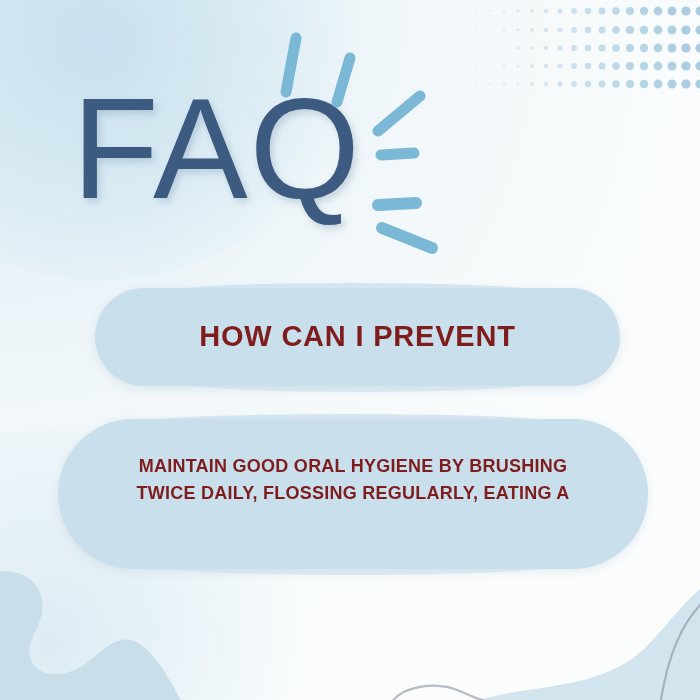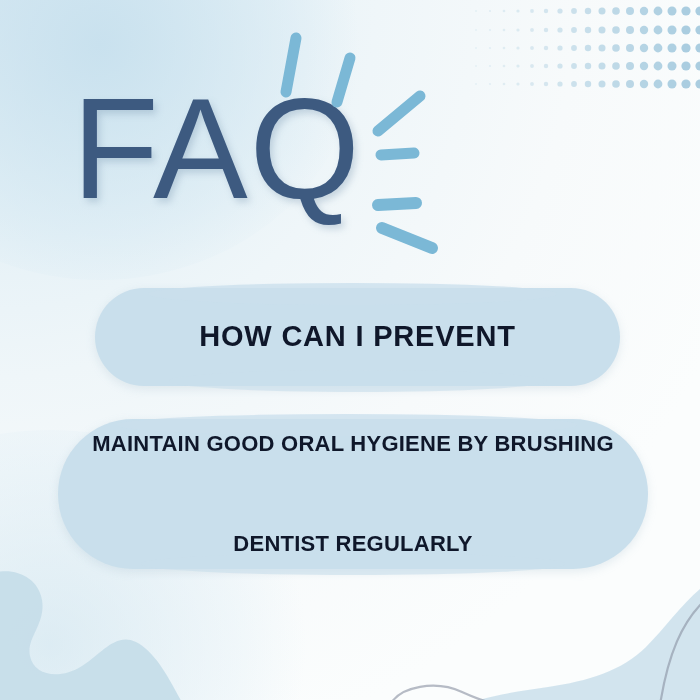--- a/index.html
+++ b/index.html
@@ -79,21 +79,21 @@
     text-shadow: 3px 4px 7px rgba(120,150,175,0.35);
     user-select: none;
   }
 
   .rays { position: absolute; left: 0; top: 0; width: 700px; height: 285px; }
 
   
   .pill {
     position: absolute;
     background: #c9dfec;
-    color: #0f172a;
+    color: #7f1d1d;
     text-align: center;
     display: flex;
     align-items: center;
     justify-content: center;
     font-weight: 700;
     box-shadow: 0 3px 10px rgba(150,178,198,0.22);
   }
   .pill::before {
     
     content: "";
@@ -128,21 +128,21 @@
     letter-spacing: 0.8px;
     line-height: 1.36;
   }
 
   .pill-answer {
     left: 58px;
     top: 419px;
     width: 590px;
     height: 150px;
     border-radius: 75px;
-    font-size: 22px;
+    font-size: 18px;
     letter-spacing: 0.25px;
     line-height: 1.52;
   }
   .pill-text {
     position: relative;
     z-index: 2;
     padding: 0 26px;
   }
 </style>
 </head>
@@ -266,23 +266,22 @@
 
   <div class="pill pill-question">
     <div class="pill-text">
       <span>HOW CAN I PREVENT</span><br>
     </div>
   </div>
 
   <div class="pill pill-answer">
     <div class="pill-text">
       <span>MAINTAIN GOOD ORAL HYGIENE BY BRUSHING</span><br>
+      <span>TWICE DAILY, FLOSSING REGULARLY, EATING A</span><br>
       <br>
-      <br>
-      <span>DENTIST REGULARLY</span>
     </div>
   </div>
 
   <div class="blob-bl">
     <svg width="250" height="150" viewBox="0 0 250 150" xmlns="http://www.w3.org/2000/svg">
       <path d="M0,14 C22,6 48,16 52,40 C56,64 36,78 40,96 C44,116 70,120 92,106
                C112,93 126,72 146,82 C166,92 180,120 196,150 L0,150 Z" fill="#c6dde9" opacity="0.95"></path>
     </svg>
   </div>
 

